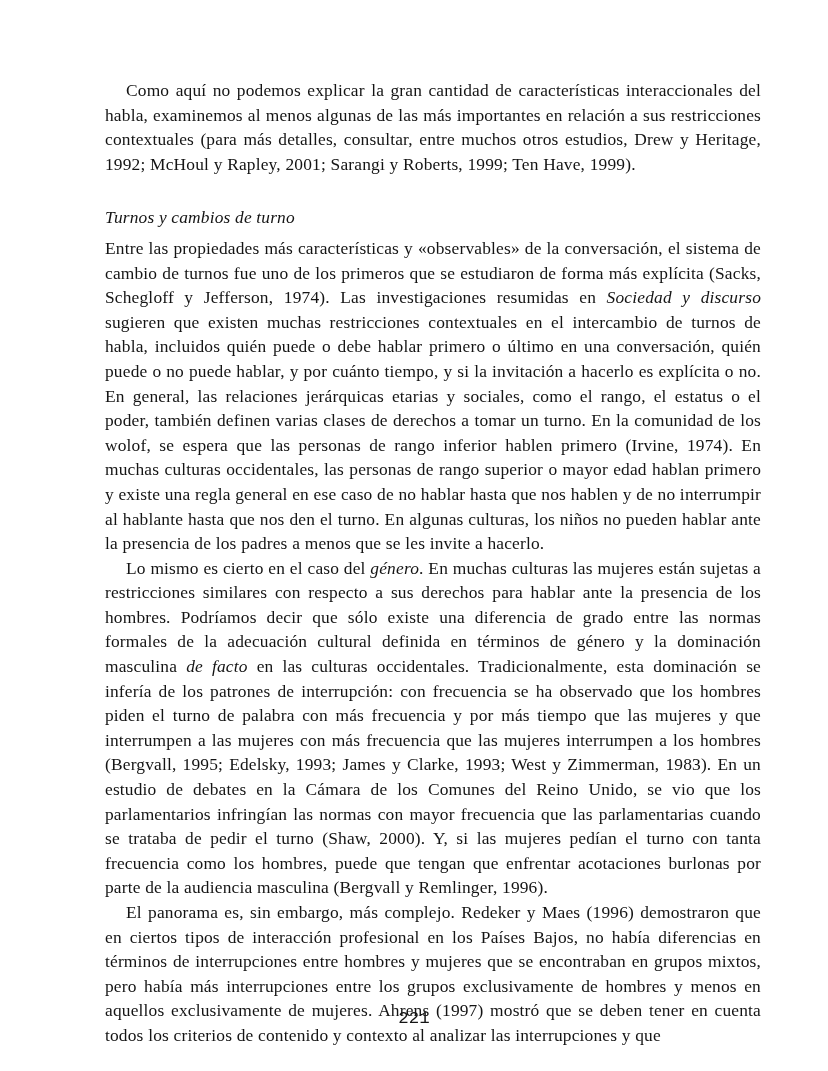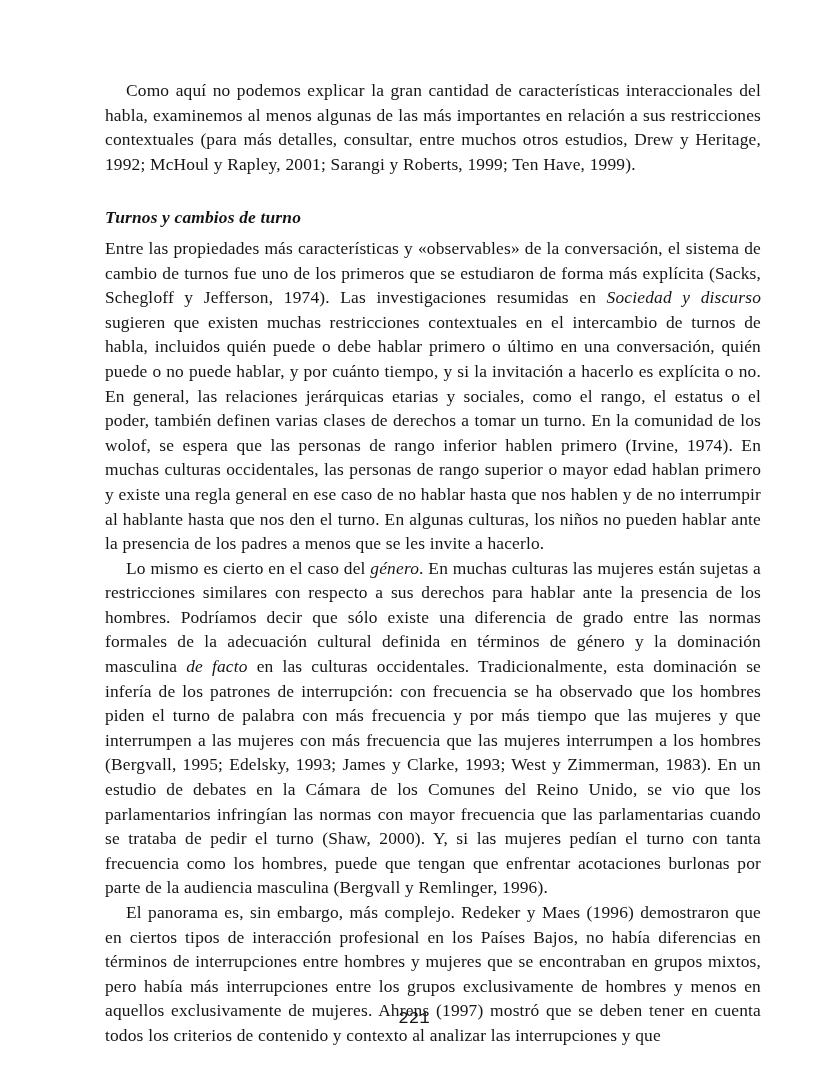--- a/index.html
+++ b/index.html
@@ -43,21 +43,21 @@
     word-spacing: 0.005em;
   }
   p.body-par.no-indent {
     text-indent: 0;
   }
   h2.section-heading {
     margin: 0;
     font-size: 17.4px;
     line-height: 24.6px;
     font-style: italic;
-    font-weight: bold;
+    font-weight: normal;
     text-align: left;
     letter-spacing: 0.01em;
   }
   .space-before-heading {
     height: 29px;
   }
   .space-after-heading {
     height: 6px;
   }
   em.it {

